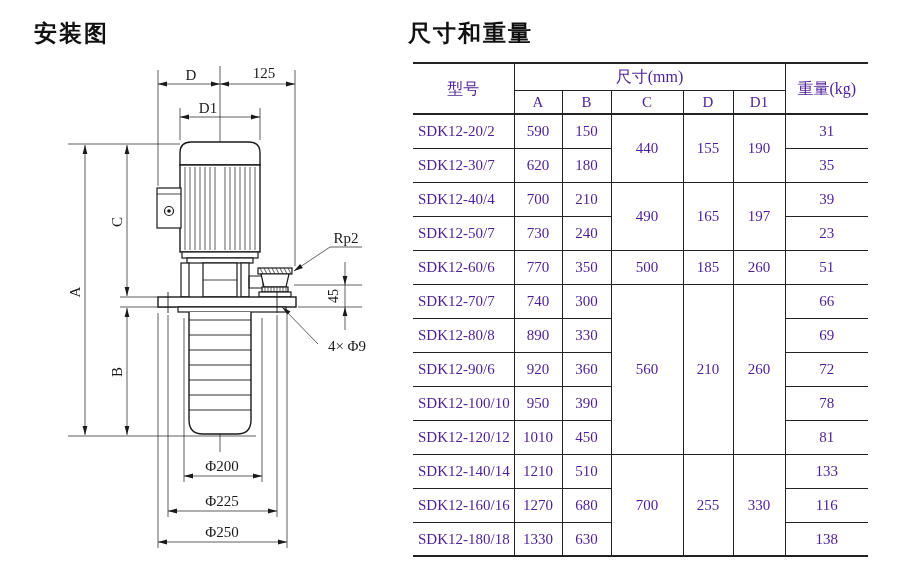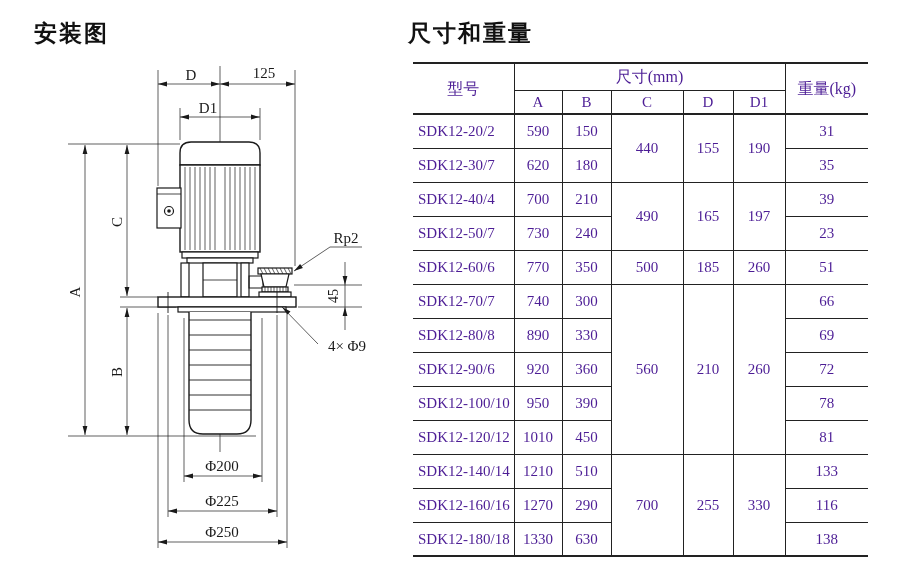--- a/index.html
+++ b/index.html
@@ -329,21 +329,21 @@
         <td>1210</td>
         <td>510</td>
         <td rowspan="3" class="thick-b">700</td>
         <td rowspan="3" class="thick-b">255</td>
         <td rowspan="3" class="thick-b">330</td>
         <td class="noright">133</td>
       </tr>
       <tr>
         <td class="mcol noleft">SDK12-160/16</td>
         <td>1270</td>
-        <td>290</td>
+        <td>680</td>
         <td class="noright">116</td>
       </tr>
       <tr>
         <td class="mcol noleft thick-b">SDK12-180/18</td>
         <td class="thick-b">1330</td>
         <td class="thick-b">630</td>
         <td class="noright thick-b">138</td>
       </tr>
     </tbody>
   </table>

